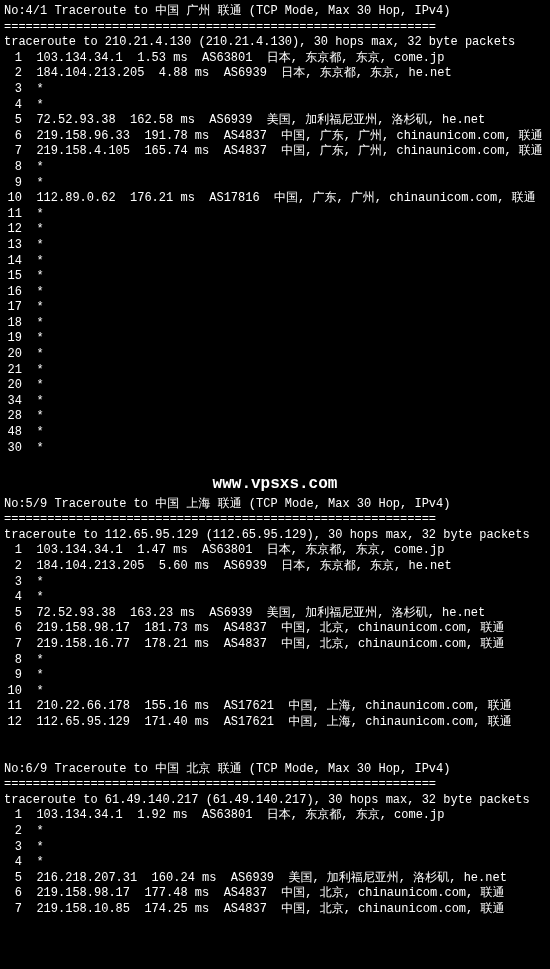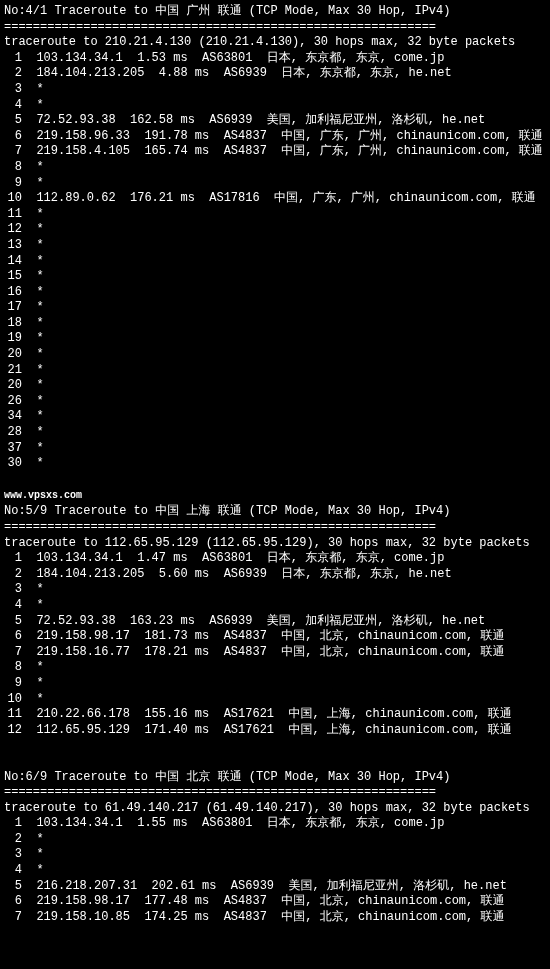--- a/index.html
+++ b/index.html
@@ -11,22 +11,23 @@
     font-size: 12px;
     line-height: 1.3;
     width: 542px;
   }
   .line {
     white-space: pre;
   }
   .watermark {
     color: #fff;
     font-weight: bold;
-    font-size: 10px;
+    font-size: 16px;
     padding: 2px 0;
+    text-align: center;
   }
   .hop-num {
     display: inline-block;
     width: 18px;
     text-align: right;
   }
 </style>
 </head>
 <body>
 
@@ -49,24 +50,23 @@
     <div class="line"><span class="hop-num">13</span><span>  *</span></div>
     <div class="line"><span class="hop-num">14</span><span>  *</span></div>
     <div class="line"><span class="hop-num">15</span><span>  *</span></div>
     <div class="line"><span class="hop-num">16</span><span>  *</span></div>
     <div class="line"><span class="hop-num">17</span><span>  *</span></div>
     <div class="line"><span class="hop-num">18</span><span>  *</span></div>
     <div class="line"><span class="hop-num">19</span><span>  *</span></div>
     <div class="line"><span class="hop-num">20</span><span>  *</span></div>
     <div class="line"><span class="hop-num">21</span><span>  *</span></div>
     <div class="line"><span class="hop-num">20</span><span>  *</span></div>
-    <div class="line"><span class="hop-num">26</span><span>  *</span></div>
     <div class="line"><span class="hop-num">34</span><span>  *</span></div>
     <div class="line"><span class="hop-num">28</span><span>  *</span></div>
-    <div class="line"><span class="hop-num">37</span><span>  *</span></div>
+    <div class="line"><span class="hop-num">48</span><span>  *</span></div>
     <div class="line"><span class="hop-num">30</span><span>  *</span></div>
     <div class="line"> </div>
     <div class="watermark">www.vpsxs.com</div>
     <div class="line">No:5/9 Traceroute to 中国 上海 联通 (TCP Mode, Max 30 Hop, IPv4)</div>
     <div class="line">============================================================</div>
     <div class="line">traceroute to 112.65.95.129 (112.65.95.129), 30 hops max, 32 byte packets</div>
     <div class="line"><span class="hop-num">1</span><span>  103.134.34.1  1.47 ms  AS63801  日本, 东京都, 东京, come.jp</span></div>
     <div class="line"><span class="hop-num">2</span><span>  184.104.213.205  5.60 ms  AS6939  日本, 东京都, 东京, he.net</span></div>
     <div class="line"><span class="hop-num">3</span><span>  *</span></div>
     <div class="line"><span class="hop-num">4</span><span>  *</span></div>
@@ -76,20 +76,20 @@
     <div class="line"><span class="hop-num">8</span><span>  *</span></div>
     <div class="line"><span class="hop-num">9</span><span>  *</span></div>
     <div class="line"><span class="hop-num">10</span><span>  *</span></div>
     <div class="line"><span class="hop-num">11</span><span>  210.22.66.178  155.16 ms  AS17621  中国, 上海, chinaunicom.com, 联通</span></div>
     <div class="line"><span class="hop-num">12</span><span>  112.65.95.129  171.40 ms  AS17621  中国, 上海, chinaunicom.com, 联通</span></div>
     <div class="line"> </div>
     <div class="line"> </div>
     <div class="line">No:6/9 Traceroute to 中国 北京 联通 (TCP Mode, Max 30 Hop, IPv4)</div>
     <div class="line">============================================================</div>
     <div class="line">traceroute to 61.49.140.217 (61.49.140.217), 30 hops max, 32 byte packets</div>
-    <div class="line"><span class="hop-num">1</span><span>  103.134.34.1  1.55 ms  AS63801  日本, 东京都, 东京, come.jp</span></div>
+    <div class="line"><span class="hop-num">1</span><span>  103.134.34.1  1.92 ms  AS63801  日本, 东京都, 东京, come.jp</span></div>
     <div class="line"><span class="hop-num">2</span><span>  *</span></div>
     <div class="line"><span class="hop-num">3</span><span>  *</span></div>
     <div class="line"><span class="hop-num">4</span><span>  *</span></div>
-    <div class="line"><span class="hop-num">5</span><span>  216.218.207.31  202.61 ms  AS6939  美国, 加利福尼亚州, 洛杉矶, he.net</span></div>
+    <div class="line"><span class="hop-num">5</span><span>  216.218.207.31  160.24 ms  AS6939  美国, 加利福尼亚州, 洛杉矶, he.net</span></div>
     <div class="line"><span class="hop-num">6</span><span>  219.158.98.17  177.48 ms  AS4837  中国, 北京, chinaunicom.com, 联通</span></div>
     <div class="line"><span class="hop-num">7</span><span>  219.158.10.85  174.25 ms  AS4837  中国, 北京, chinaunicom.com, 联通</span></div>
   </div>
 
 </body></html>

